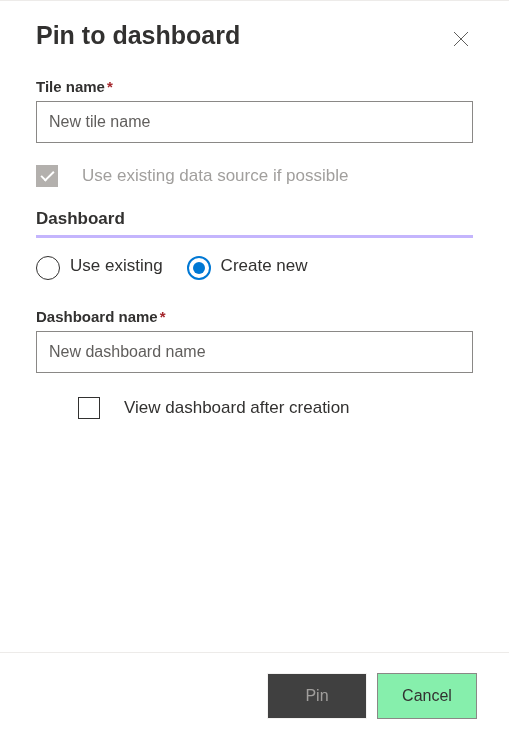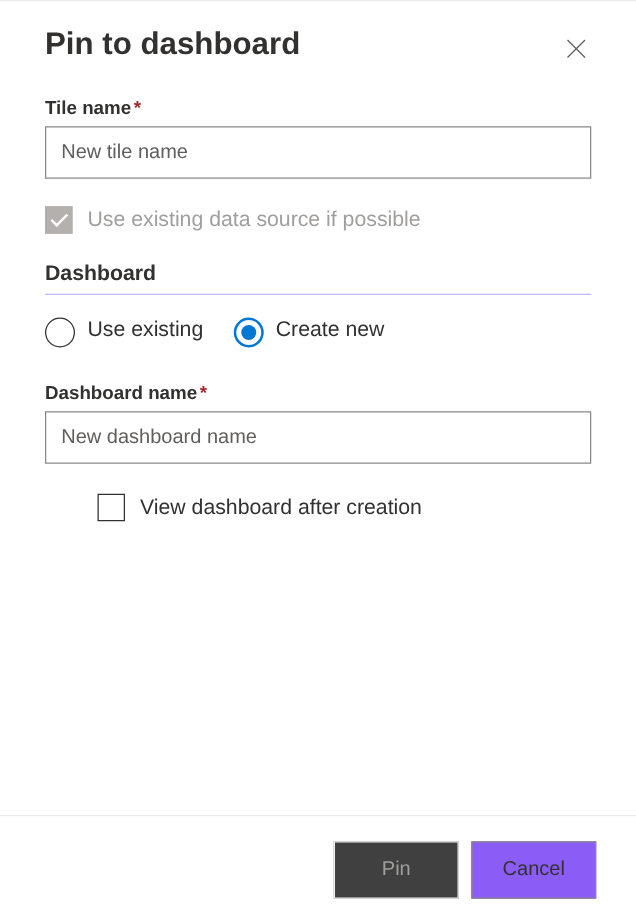--- a/index.html
+++ b/index.html
@@ -102,31 +102,32 @@
       top: 2px;
       width: 5px;
       height: 11px;
       border: solid #fff;
       border-width: 0 2px 2px 0;
       transform: rotate(45deg);
     }
     .checkbox-label {
       font-size: 17px;
       color: #323130;
+      margin-left: 12px;
     }
     .checkbox-label.disabled {
       color: #a19f9d;
     }
     .section-heading {
       font-size: 17px;
       font-weight: 600;
       color: #323130;
       margin-bottom: 6px;
       padding-bottom: 6px;
-      border-bottom: 1px solid #c4b5fd;
+      border-bottom: 3px solid #c4b5fd;
     }
     .radio-row {
       display: flex;
       gap: 24px;
       margin-top: 18px;
       margin-bottom: 28px;
     }
     .radio-option {
       display: flex;
       align-items: flex-start;
@@ -167,21 +168,21 @@
       gap: 10px;
     }
     .btn {
       min-width: 100px;
       height: 46px;
       padding: 0 20px;
       font-size: 16px;
       font-family: inherit;
       cursor: pointer;
       border: 1px solid #8a8886;
-      background: #8b5cf6;
+      background: #86efac;
       color: #323130;
     }
     .btn.primary {
       background: #404040;
       border-color: #f3f2f1;
       color: #a19f9d;
       cursor: default;
     }
     .dashboard-name-field {
       margin-top: 10px;

